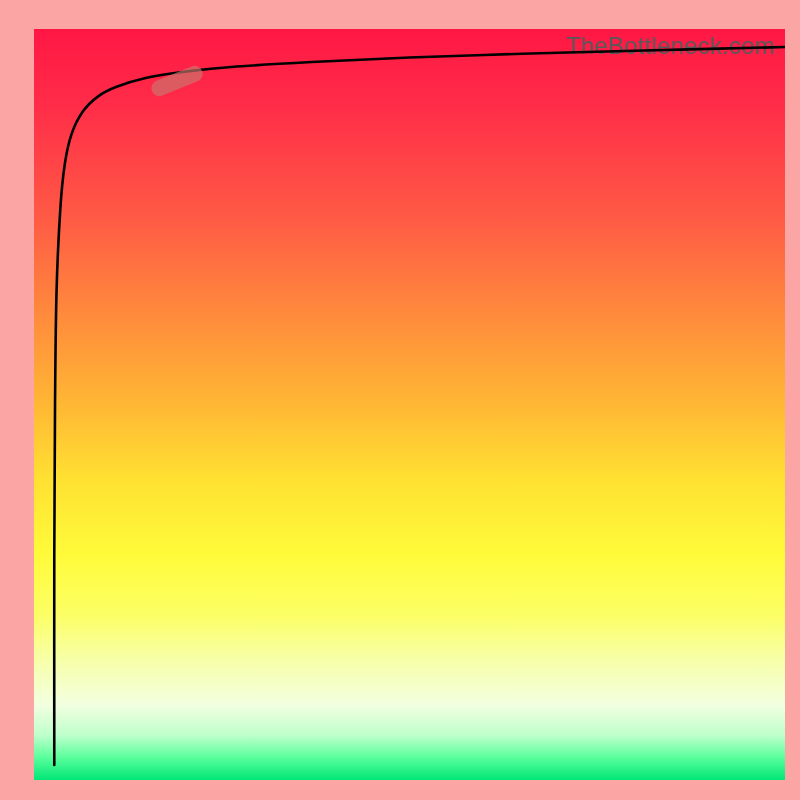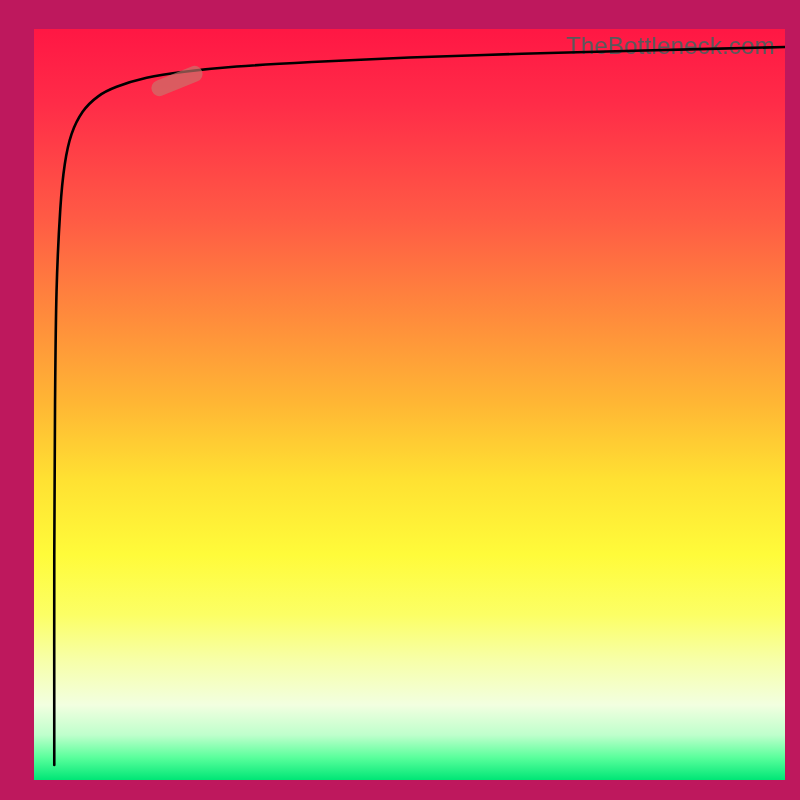--- a/index.html
+++ b/index.html
@@ -7,21 +7,21 @@
     padding: 0;
     width: 800px;
     height: 800px;
     overflow: hidden;
     font-family: Arial, Helvetica, sans-serif;
     background: #ffffff;
   }
   .outer {
     width: 800px;
     height: 800px;
-    background: #be185d;
+    background: #fca5a5;
     position: relative;
   }
   .plot-area {
     position: absolute;
     left: 34px;
     top: 29px;
     width: 751px;
     height: 751px;
     overflow: hidden;
     background: linear-gradient(to bottom,

